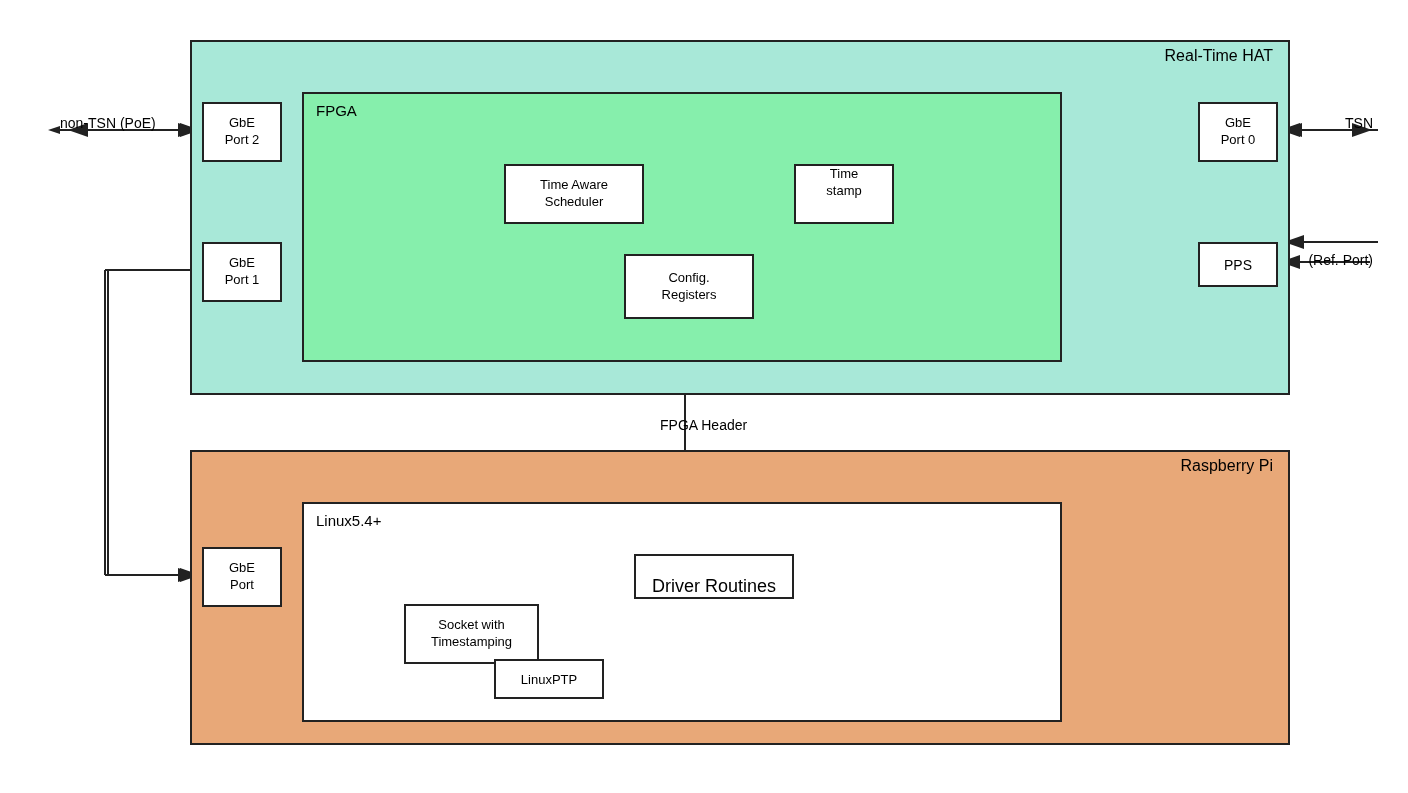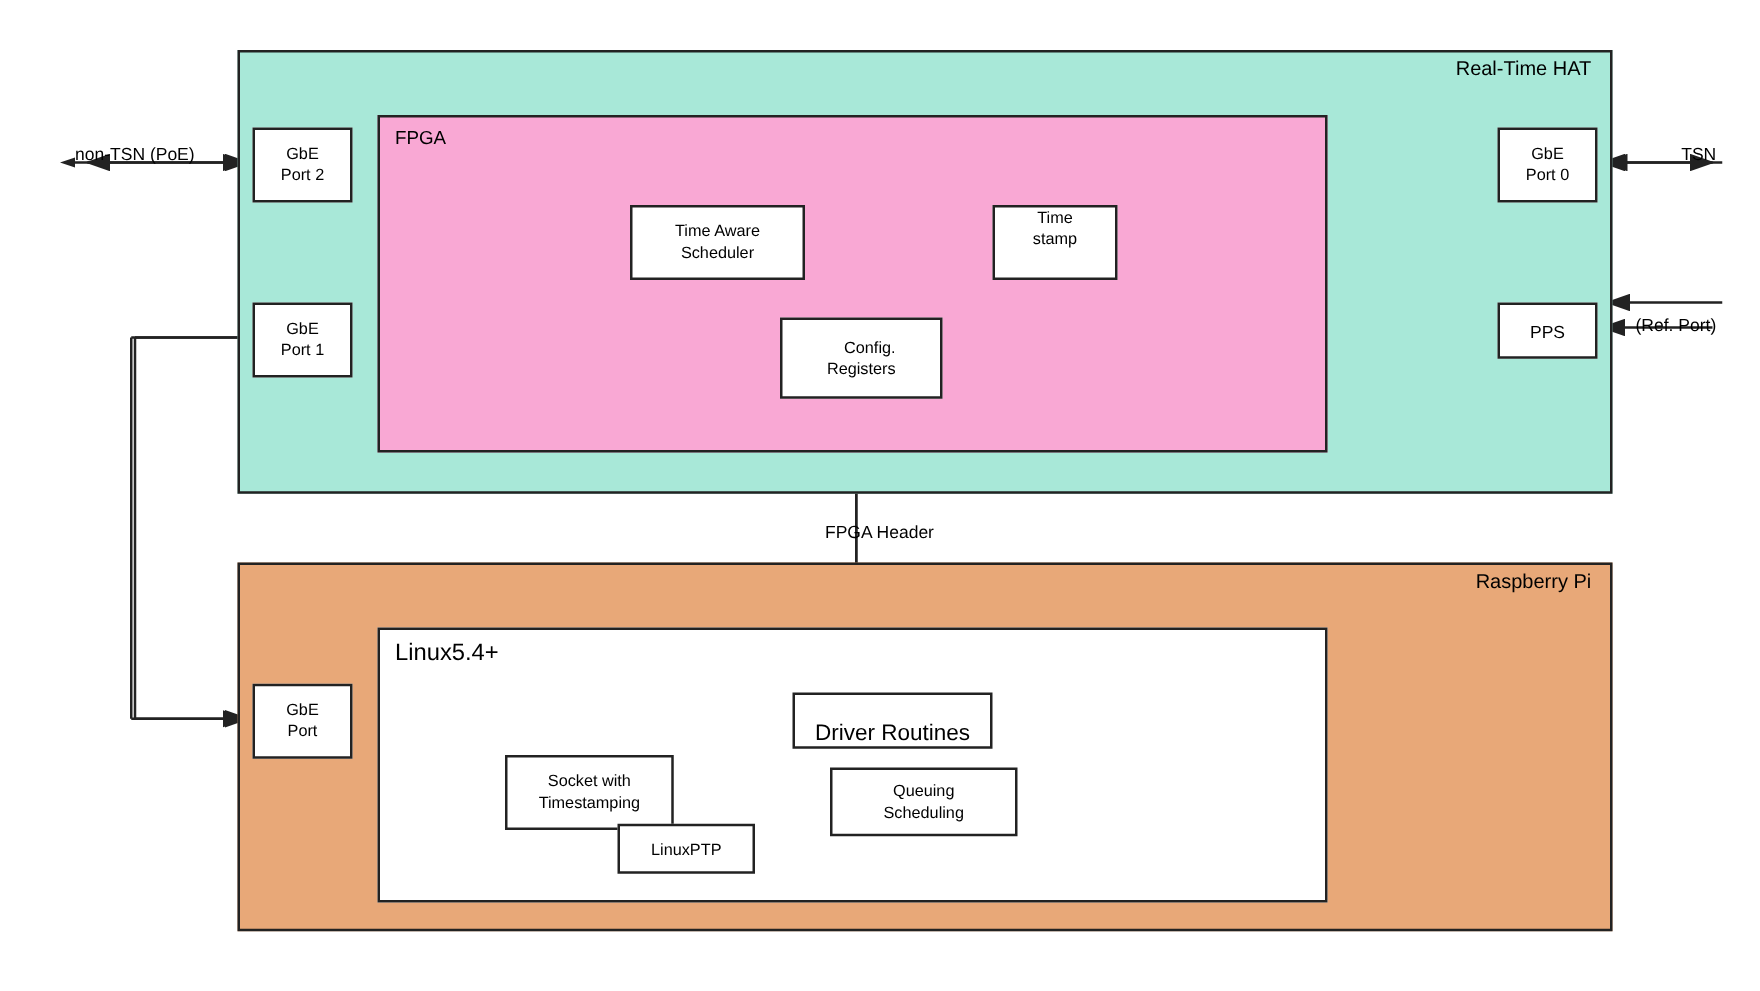--- a/index.html
+++ b/index.html
@@ -41,21 +41,21 @@
       font-weight: normal;
     }
 
     
     .fpga-box {
       position: absolute;
       top: 50px;
       left: 110px;
       width: 760px;
       height: 270px;
-      background: #f9a8d4;
+      background: #86efac;
       border: 2px solid #222;
     }
 
     .fpga-label {
       position: absolute;
       top: 8px;
       left: 12px;
       font-size: 15px;
     }
 
@@ -165,21 +165,21 @@
       position: absolute;
       top: 160px;
       left: 320px;
       width: 130px;
       height: 65px;
       background: #ffffff;
       border: 2px solid #222;
       display: flex;
       align-items: center;
       justify-content: center;
-      text-align: right;
+      text-align: center;
       font-size: 13px;
       line-height: 1.3;
     }
 
     
     .rpi-box {
       position: absolute;
       top: 430px;
       left: 160px;
       width: 1100px;
@@ -204,21 +204,21 @@
       width: 760px;
       height: 220px;
       background: #ffffff;
       border: 2px solid #222;
     }
 
     .linux-label {
       position: absolute;
       top: 8px;
       left: 12px;
-      font-size: 19px;
+      font-size: 15px;
     }
 
     
     .gbe-port-pi {
       position: absolute;
       top: 95px;
       left: 10px;
       width: 80px;
       height: 60px;
       background: #ffffff;
@@ -441,23 +441,20 @@
       <span class="linux-label">Linux5.4+</span>
 
       <div class="driver-box">
         <span>Driver Routines</span>
       </div>
 
       <div class="socket-box">
         <span>Socket with<br>Timestamping</span>
       </div>
 
-      <div class="queuing-box">
-        <span>Queuing<br>Scheduling</span>
-      </div>
 
       <div class="linuxptp-box">
         <span>LinuxPTP</span>
       </div>
     </div>
   </div>
 
 </div>
 
 </body></html>

